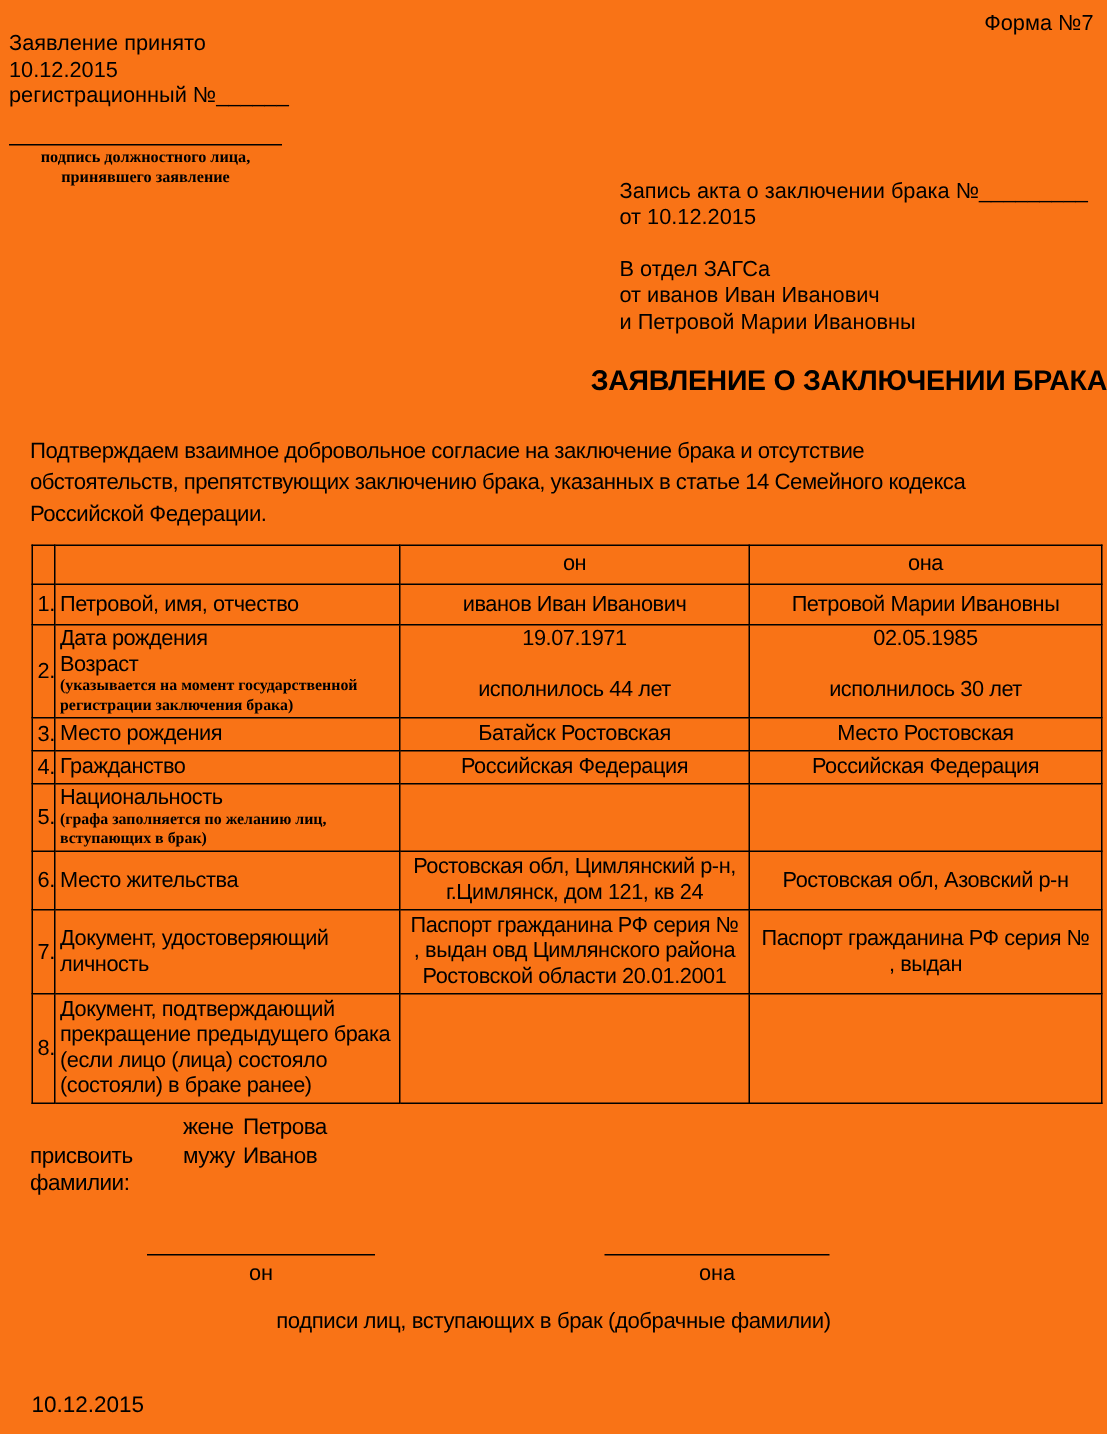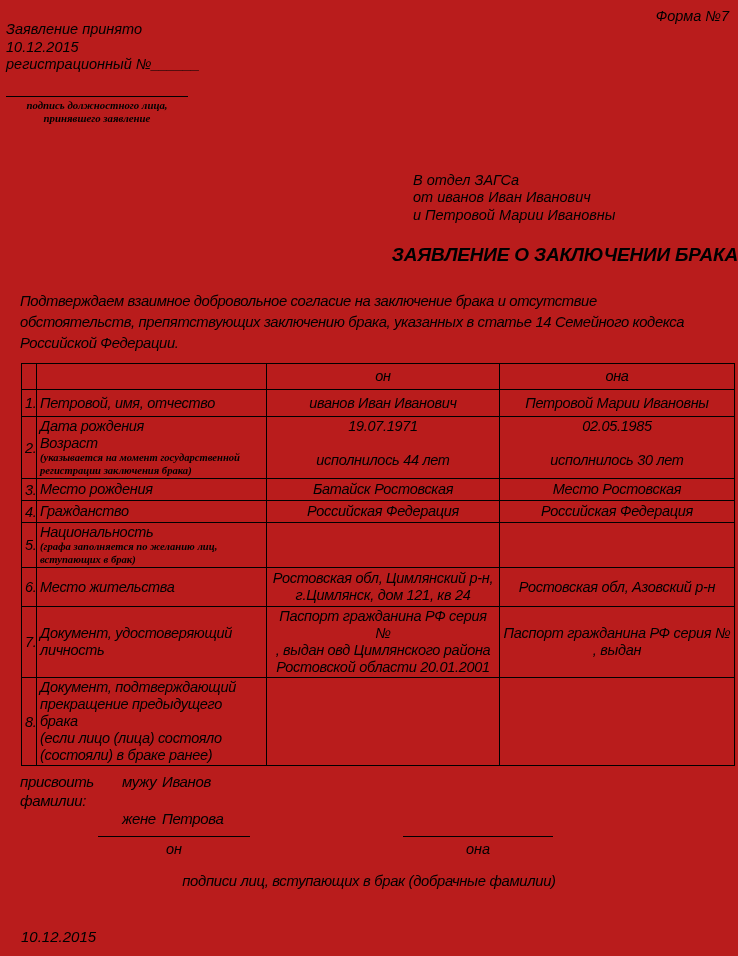--- a/index.html
+++ b/index.html
@@ -1,23 +1,22 @@
 <!DOCTYPE html>
 <html><head>
 <meta charset="utf-8">
 <style>
   html,body{margin:0;padding:0;background:#ffffff;}
   .page{
     position:relative;
     width:738px;height:956px;
-    background:#b91c1c;color:#000000;
+    background:#f97316;color:#000000;
     font-family:"Liberation Sans", sans-serif;
     font-size:14.5px;
     overflow:hidden;
-    font-style:italic;
   }
   .pre{white-space:pre-line;}
 
   
   .header{position:relative;height:228px;}
   .form-no{position:absolute;top:8px;right:9px;font-size:14.5px;}
   .accepted{position:absolute;left:6px;top:21px;line-height:17.5px;}
   .accepted-line{width:182px;border-bottom:1.5px solid #000;height:22px;}
   .official-note{
     width:182px;text-align:center;margin-top:2px;
@@ -98,20 +97,22 @@
 
     <div class="accepted">
       <div class="pre">Заявление принято
 10.12.2015
 регистрационный №______</div>
       <div class="accepted-line"></div>
       <div class="official-note pre">подпись должностного лица,
 принявшего заявление</div>
     </div>
 
+    <div class="act-record pre">Запись акта о заключении брака №_________
+от 10.12.2015</div>
     <div class="addressee pre">В отдел ЗАГСа
 от иванов Иван Иванович
 и Петровой Марии Ивановны</div>
   </div>
 
   <div class="title">ЗАЯВЛЕНИЕ О ЗАКЛЮЧЕНИИ БРАКА</div>
 
   <div class="intro">
     <p class="pre">Подтверждаем взаимное добровольное согласие на заключение брака и отсутствие
 обстоятельств, препятствующих заключению брака, указанных в статье 14 Семейного кодекса
@@ -193,28 +194,28 @@
 (если лицо (лица) состояло
 (состояли) в браке ранее)</span></td>
       <td class="val pre"></td>
       <td class="val pre"></td>
     </tr>
   </tbody>
     </table>
 
   <div class="request">
     <div class="row">
+      <span class="c1"></span>
+      <span class="c2">жене</span>
+      <span>Петрова</span>
+    </div>
+    <div class="row">
       <span class="c1">присвоить фамилии:</span>
       <span class="c2">мужу</span>
       <span>Иванов</span>
-    </div>
-    <div class="row">
-      <span class="c1"></span>
-      <span class="c2">жене</span>
-      <span>Петрова</span>
     </div>
   </div>
 
   <div class="sig-line he"></div>
   <div class="sig-line she"></div>
   <div class="sig-label he">он</div>
   <div class="sig-label she">она</div>
   <div class="sig-caption">подписи лиц, вступающих в брак (добрачные фамилии)</div>
 
   <div class="footer-date">10.12.2015</div>

